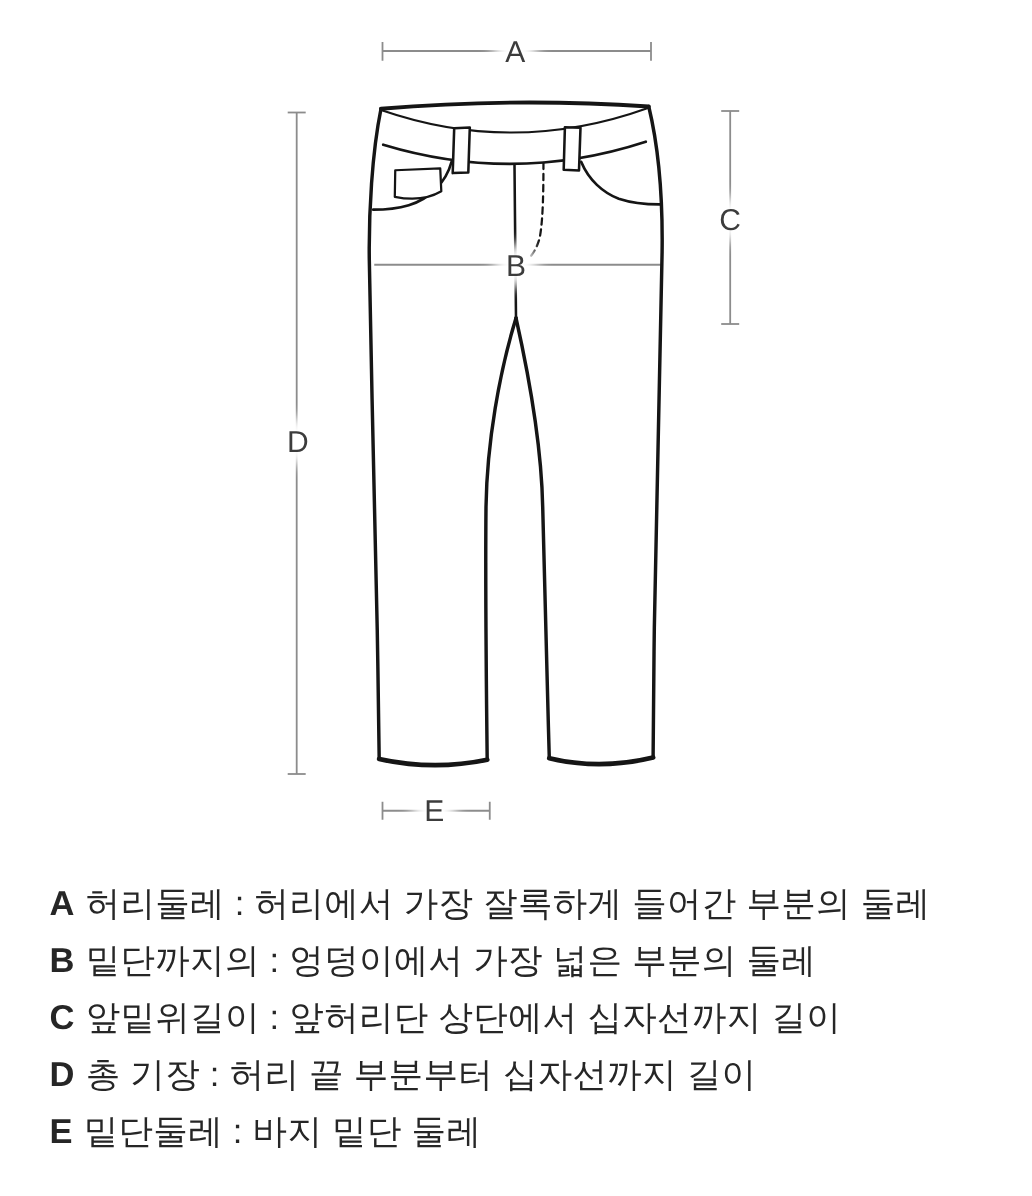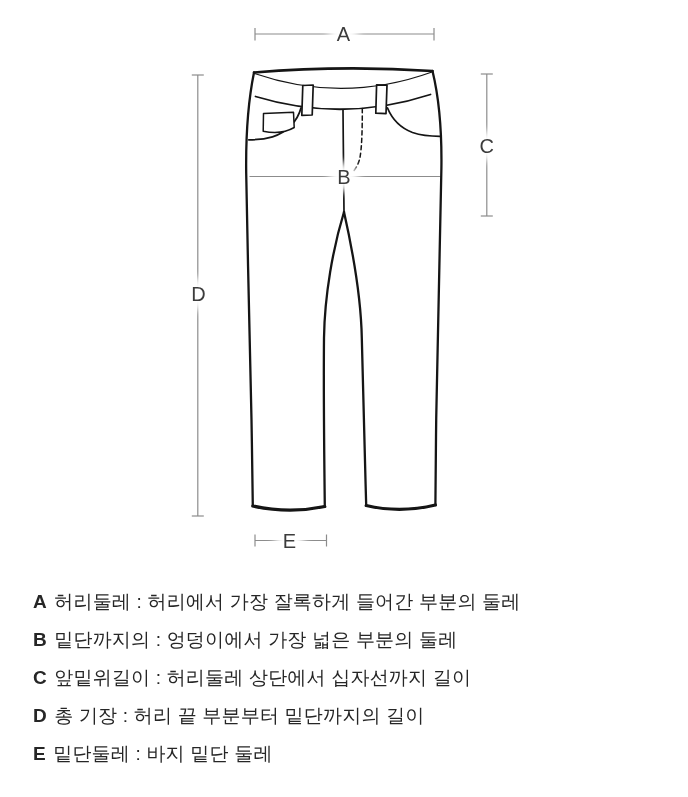--- a/index.html
+++ b/index.html
@@ -26,21 +26,21 @@
     font-size: 20px;
     fill: #3c3c3c;
     text-anchor: middle;
   }
   .legend {
     position: absolute;
     left: 33px;
     top: 583px;
     width: 630px;
     color: #262626;
-    font-size: 19px;
+    font-size: 23px;
     line-height: 38px;
     white-space: nowrap;
   }
   .legend-row {
     height: 38px;
   }
   .legend-key {
     font-weight: 600;
     margin-right: 7px;
     letter-spacing: 0.5px;
@@ -136,23 +136,23 @@
   </svg>
 
   <div class="legend">
     <div class="legend-row">
       <span class="legend-key">A</span><span class="legend-desc">허리둘레 : 허리에서 가장 잘록하게 들어간 부분의 둘레</span>
     </div>
     <div class="legend-row">
       <span class="legend-key">B</span><span class="legend-desc">밑단까지의 : 엉덩이에서 가장 넓은 부분의 둘레</span>
     </div>
     <div class="legend-row">
-      <span class="legend-key">C</span><span class="legend-desc">앞밑위길이 : 허리둘레 상단에서 십자선까지 길이</span>
+      <span class="legend-key">C</span><span class="legend-desc">앞밑위길이 : 앞허리단 상단에서 십자선까지 길이</span>
     </div>
     <div class="legend-row">
-      <span class="legend-key">D</span><span class="legend-desc">총 기장 : 허리 끝 부분부터 밑단까지의 길이</span>
+      <span class="legend-key">D</span><span class="legend-desc">총 기장 : 허리 끝 부분부터 십자선까지 길이</span>
     </div>
     <div class="legend-row">
       <span class="legend-key">E</span><span class="legend-desc">밑단둘레 : 바지 밑단 둘레</span>
     </div>
   </div>
 
 </div>
 
 </body></html>

